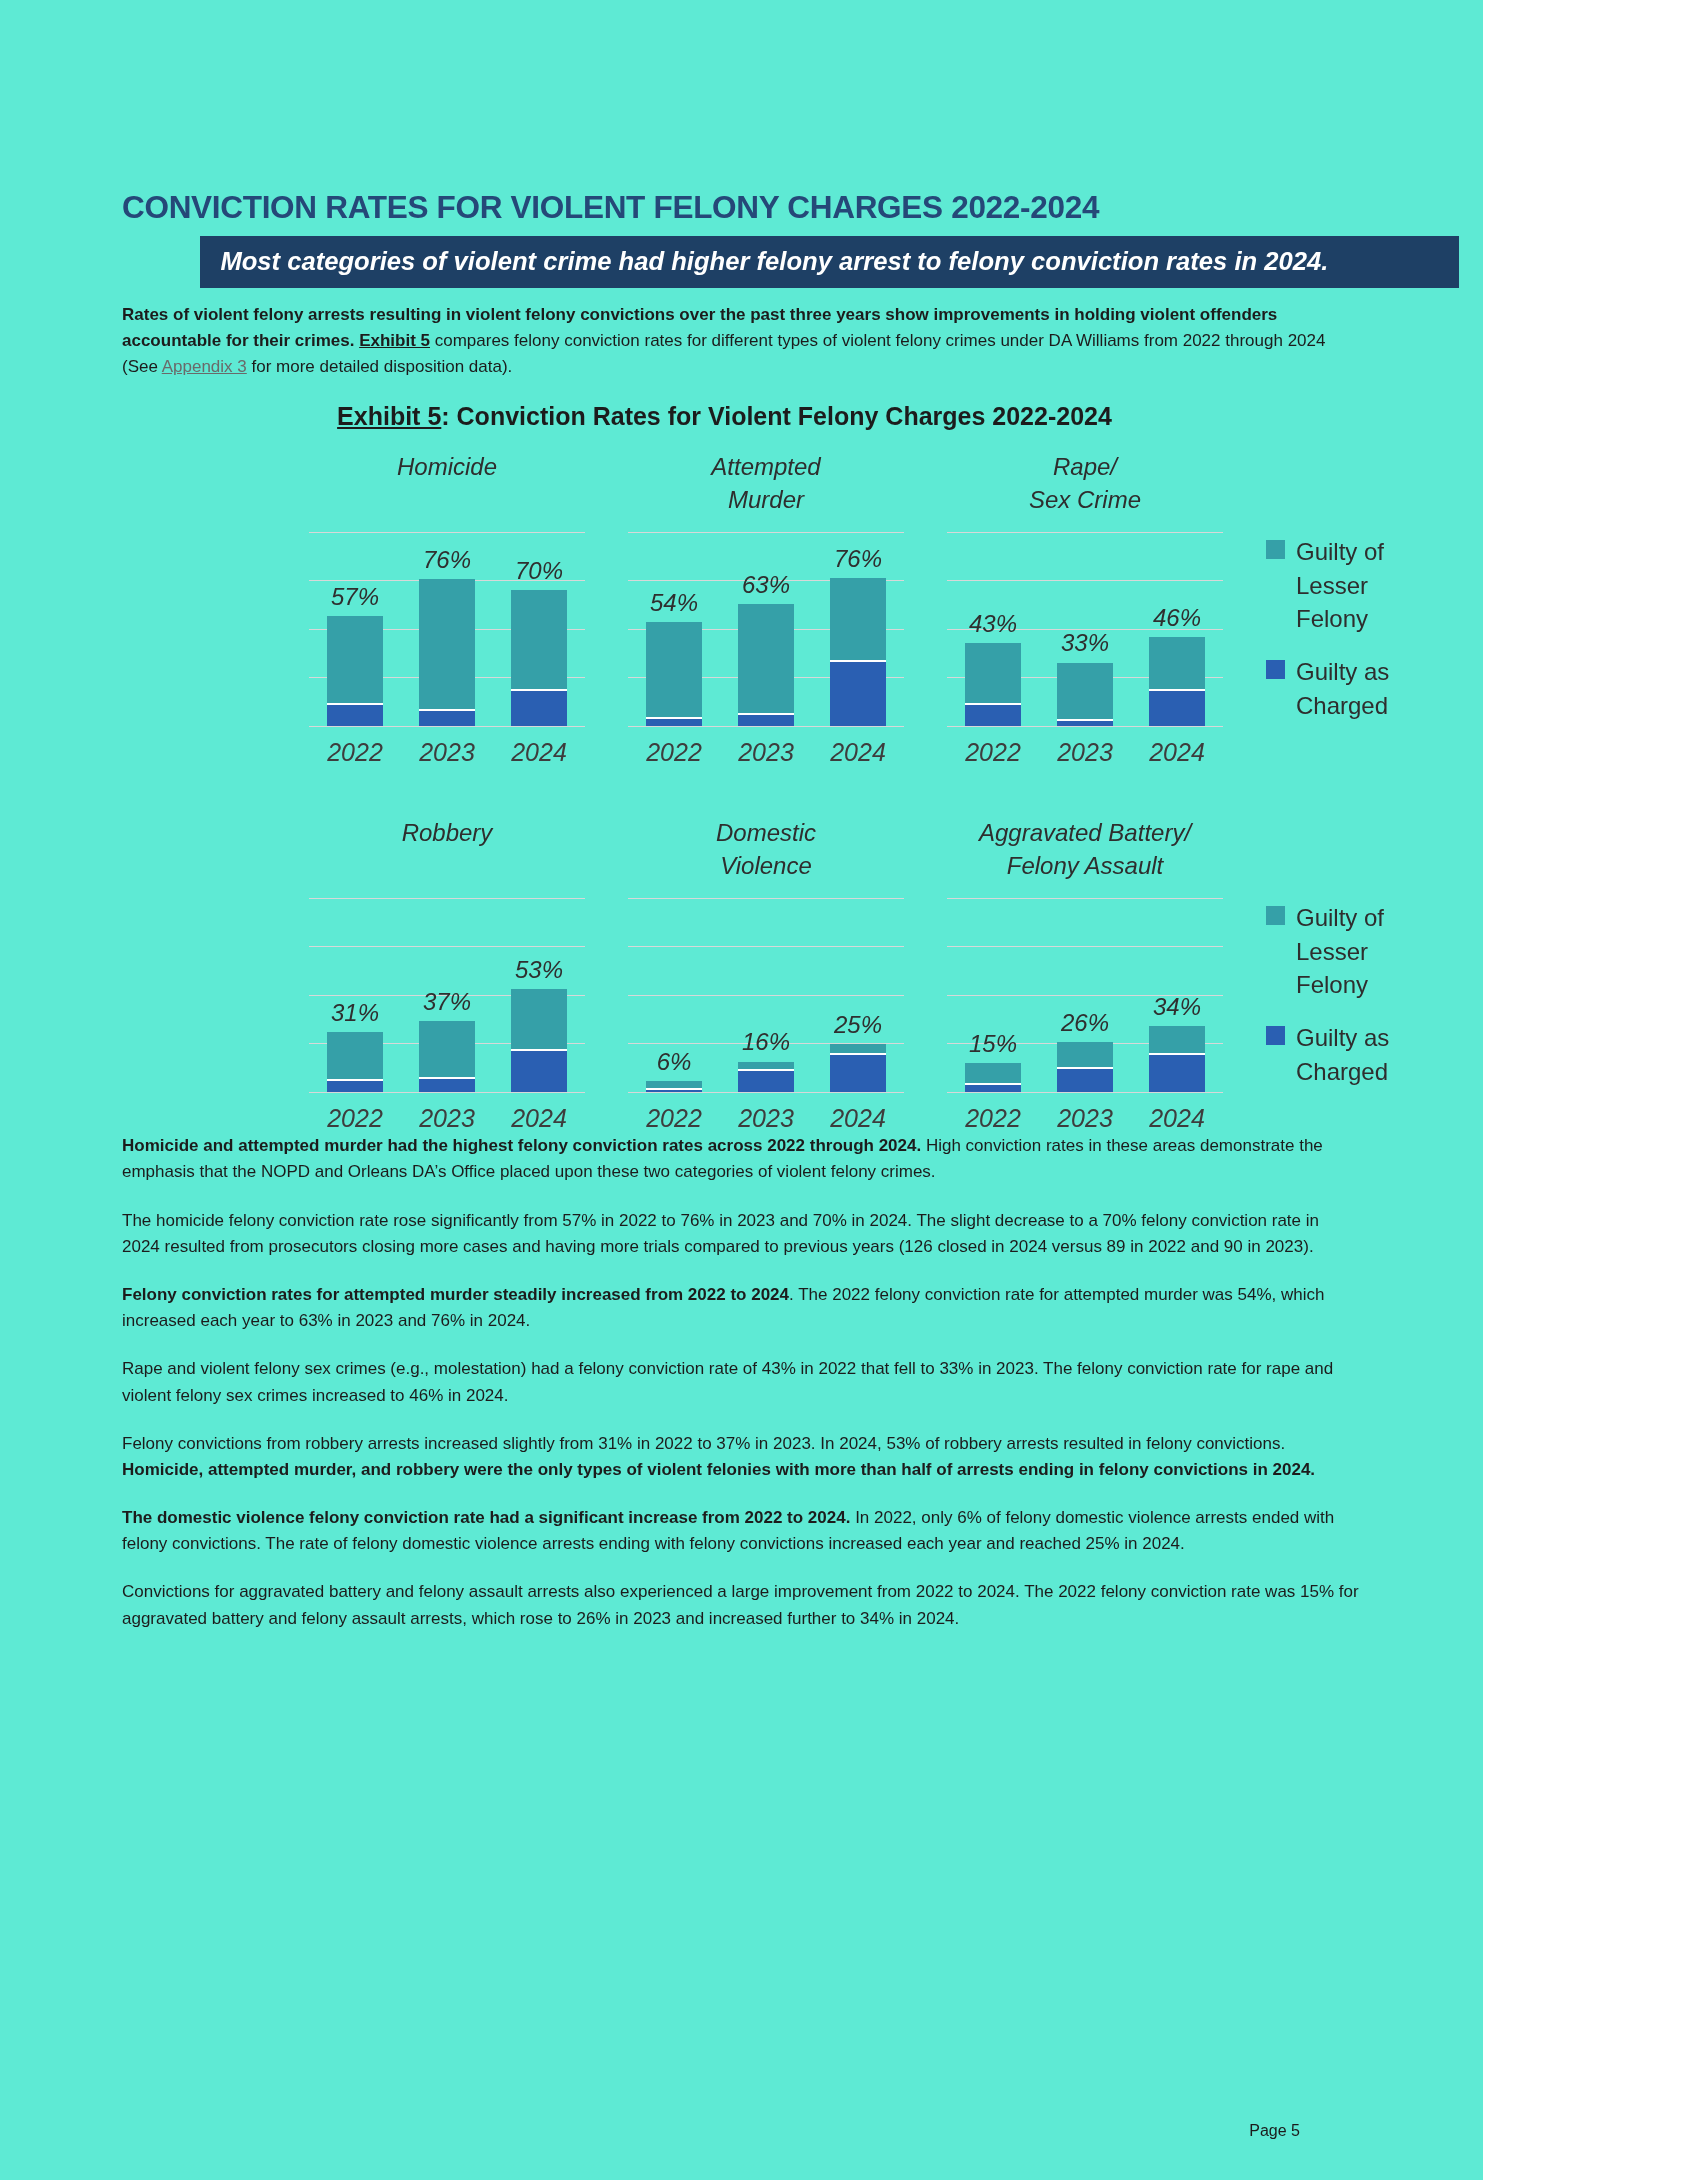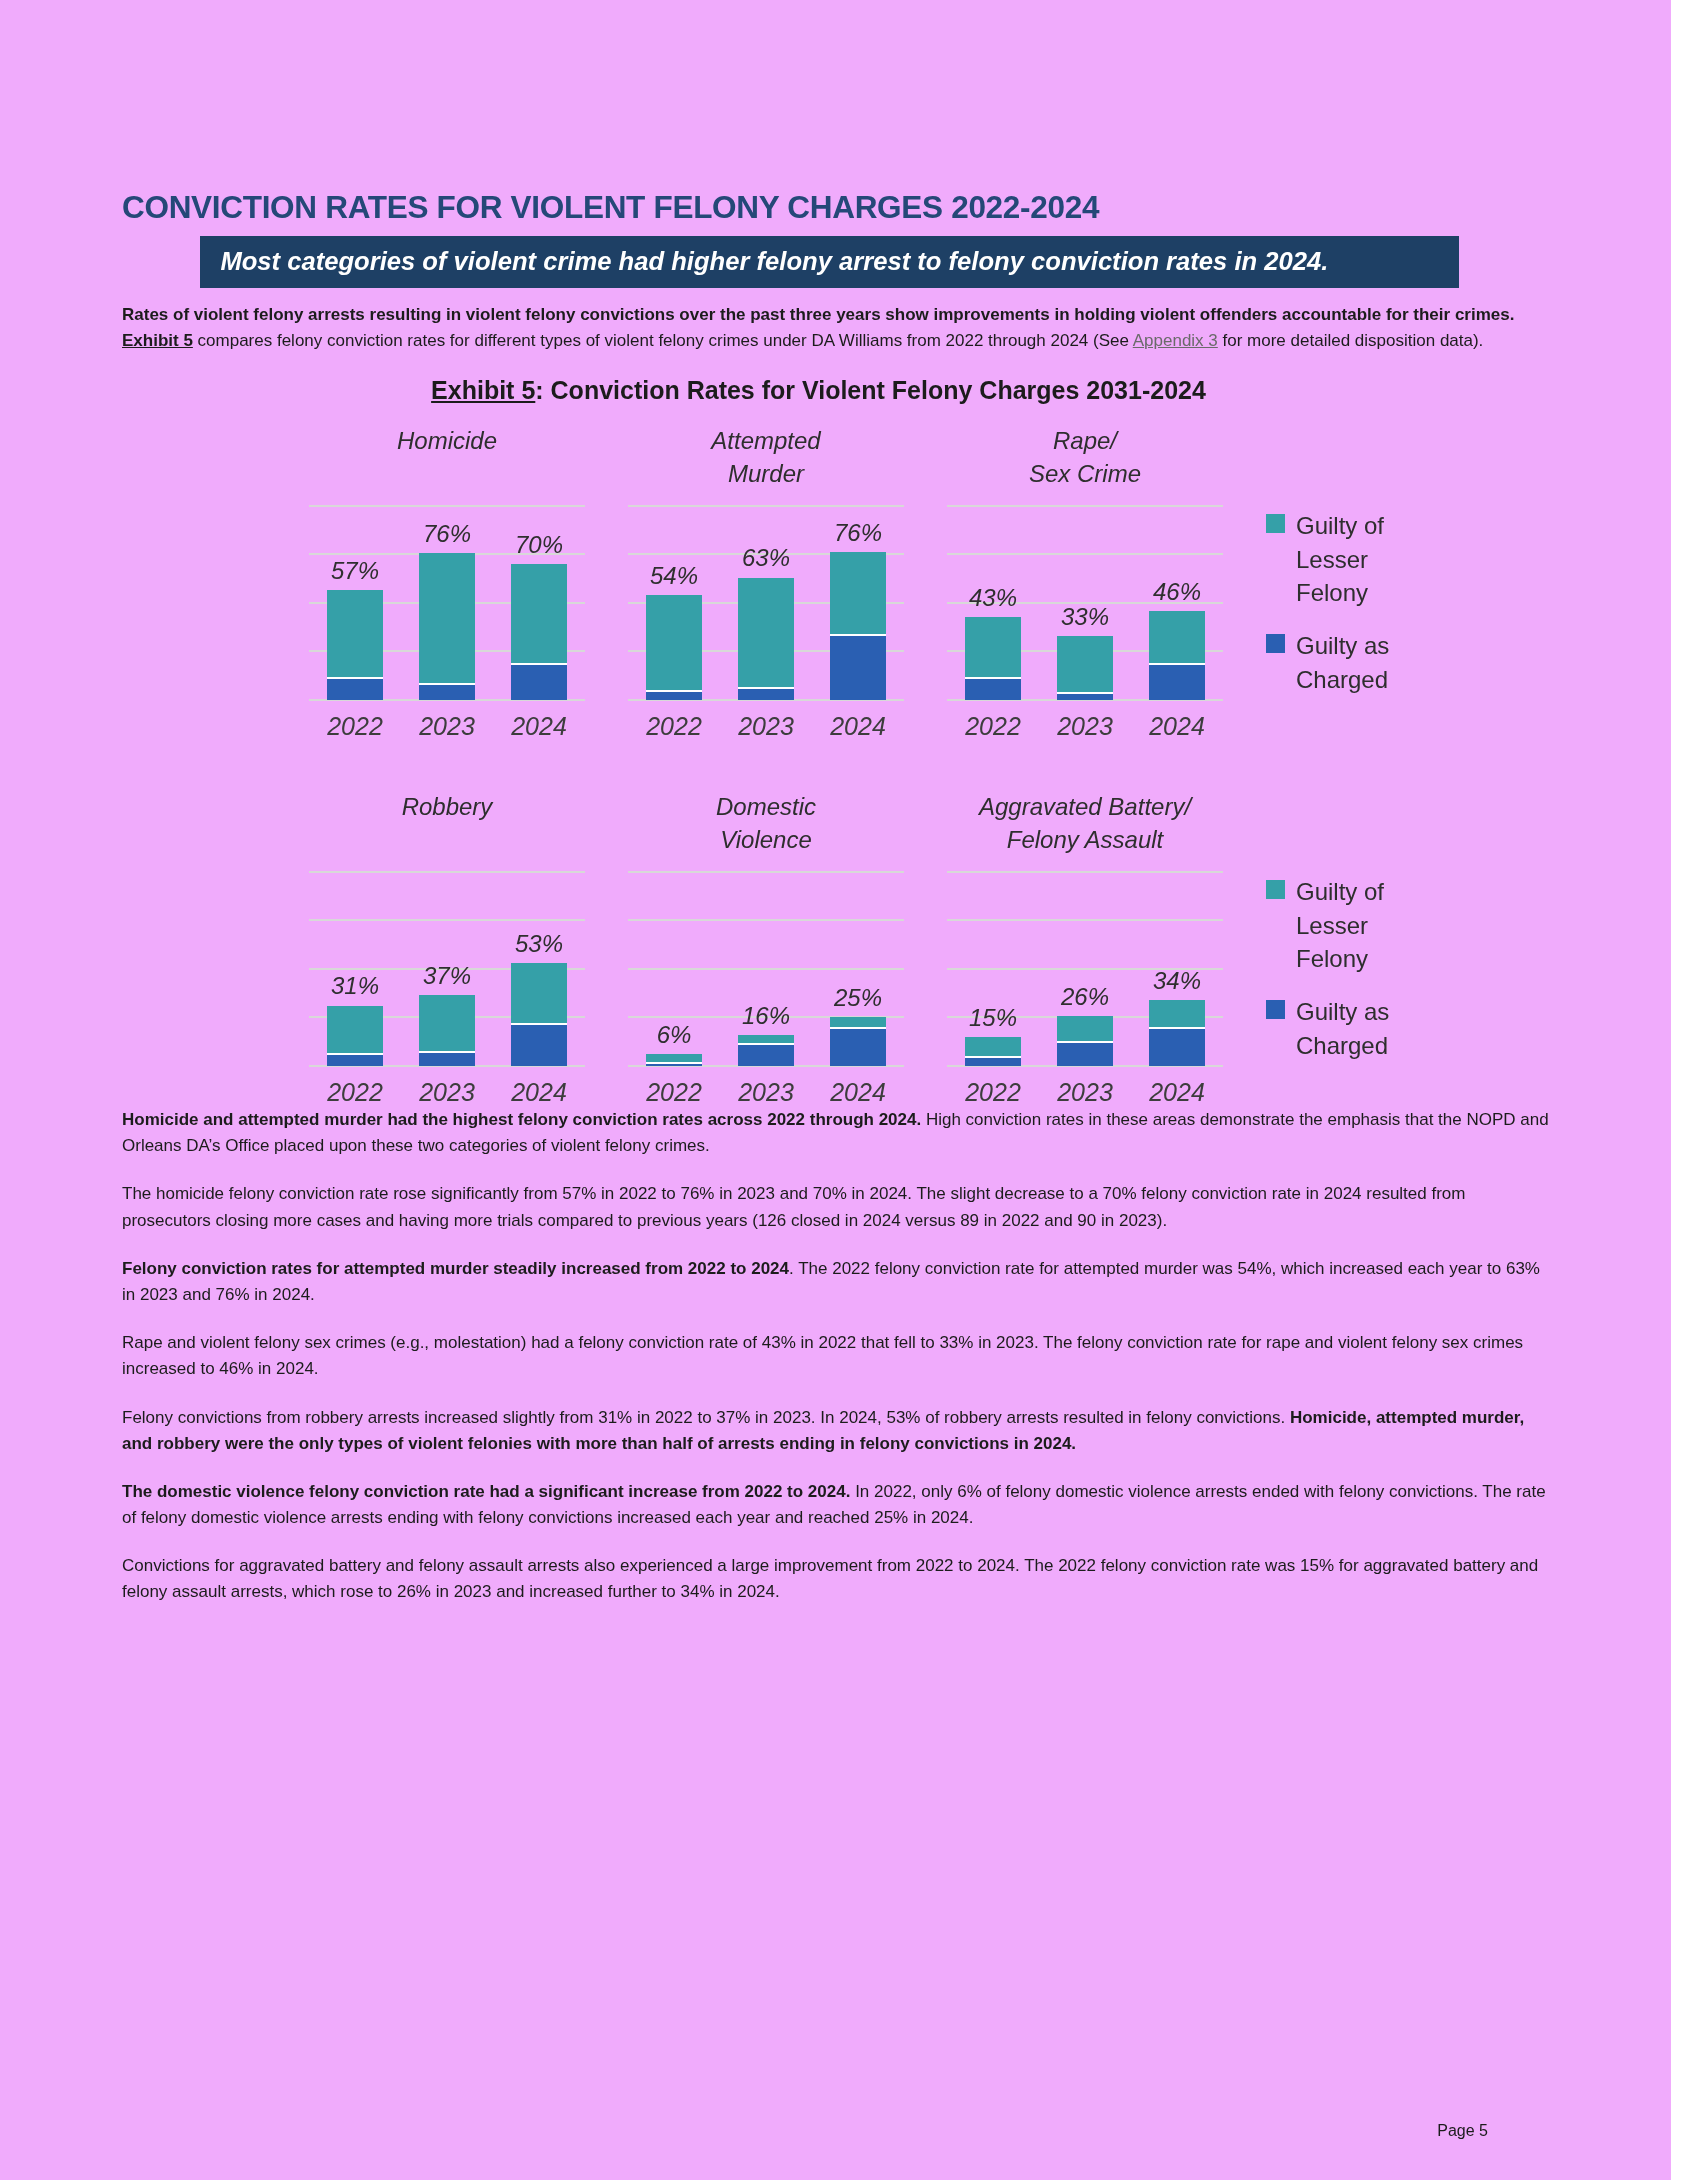--- a/index.html
+++ b/index.html
@@ -1,18 +1,18 @@
 <!DOCTYPE html>
 <html style="font-size:13.6px"><head>
 <meta charset="utf-8">
 <style>
   html,body { margin:0; padding:0; background:#ffffff; }
   body { font-family:"Liberation Sans", sans-serif; color:#1c1c1c; }
-  .page { position:relative; width:1671px; height:2181px; overflow:hidden;
-          box-sizing:border-box; padding:189px 122px 16px 122px; background:#f0abfc; }
+  .page { position:relative; width:1483px; height:2181px; overflow:hidden;
+          box-sizing:border-box; padding:189px 122px 16px 122px; background:#5eead4; }
 
   .doc-title { font-size:31.5px; font-weight:700; color:#254878; margin:0 0 10.2px 0; letter-spacing:-0.3px; }
   .banner { width:1259px; margin-left:78px; box-sizing:border-box; background:#1e4065; color:#ffffff;
             font-size:25.6px; font-weight:700; padding:11px 15.3px 12px 20.4px;font-style:italic; }
 
   .para { font-size:17px; line-height:1.54; margin:0 0 22px 0; }
   .intro-wrap { margin-top:13.6px; }
   .b { font-weight:700; }
   .u { text-decoration:underline; }
   .gray-link { color:#6a6a6a; }
@@ -49,21 +49,21 @@
 
   <h1 class="doc-title">CONVICTION RATES FOR VIOLENT FELONY CHARGES 2022-2024</h1>
 
   <div class="banner">Most categories of violent crime had higher felony arrest to felony conviction rates in 2024.</div>
 
   <div class="intro-wrap">
       <p class="para"><span class="b">Rates of violent felony arrests resulting in violent felony convictions over the past three years show improvements in holding violent offenders accountable for their crimes. </span><span class="b u">Exhibit 5</span><span> compares felony conviction rates for different types of violent felony crimes under DA Williams from 2022 through 2024 (See </span><span class="u gray-link">Appendix 3</span><span> for more detailed disposition data).</span></p>
     </div>
 
   <div class="caption">
-    <span class="u">Exhibit 5</span><span>: Conviction Rates for Violent Felony Charges 2031-2024</span>
+    <span class="u">Exhibit 5</span><span>: Conviction Rates for Violent Felony Charges 2022-2024</span>
   </div>
 
   <div class="chart-area">
 
     <div class="chart-row">
       <div class="panels">
           <div class="panel">
             <div class="panel-title">Homicide</div>
             <div class="plot">
               <div class="gridline" style="bottom: -0.9px; background: rgb(216, 216, 216);"></div>

